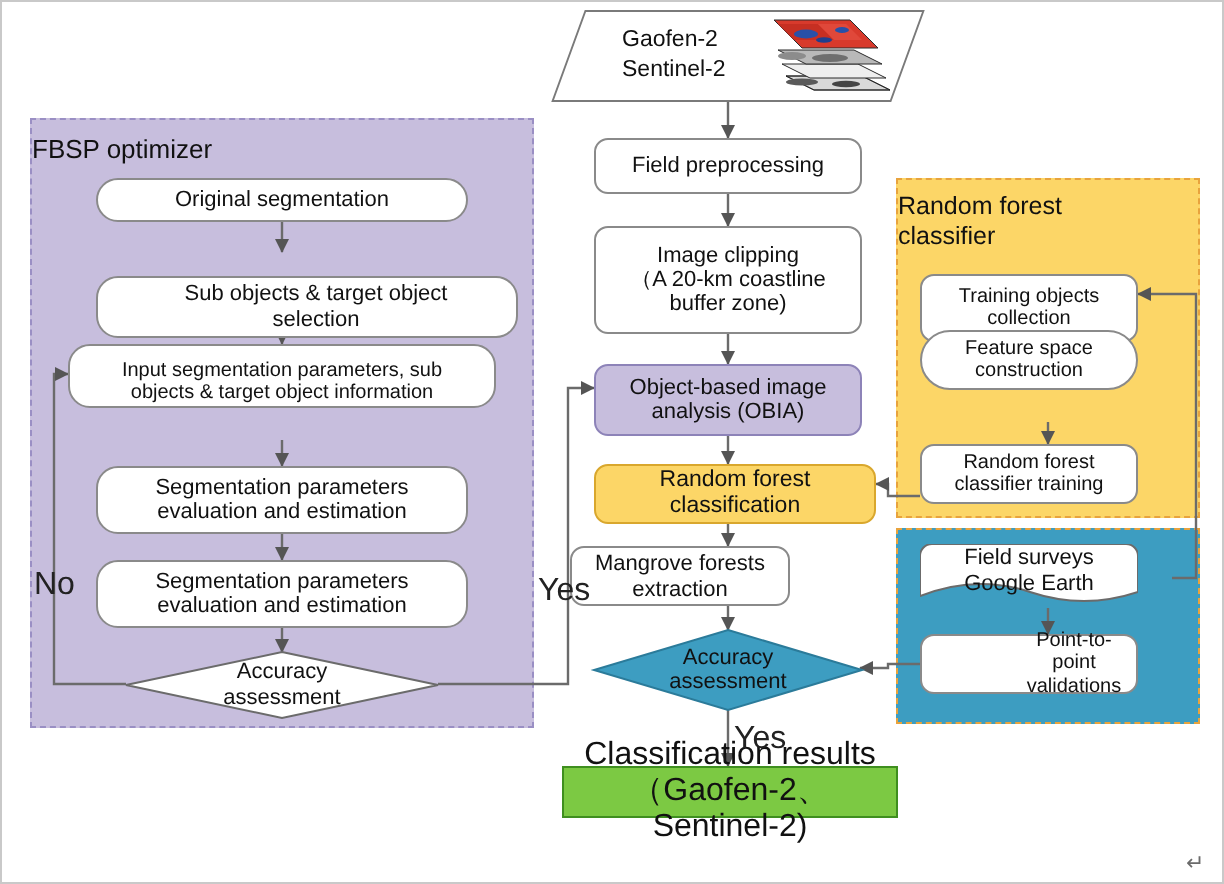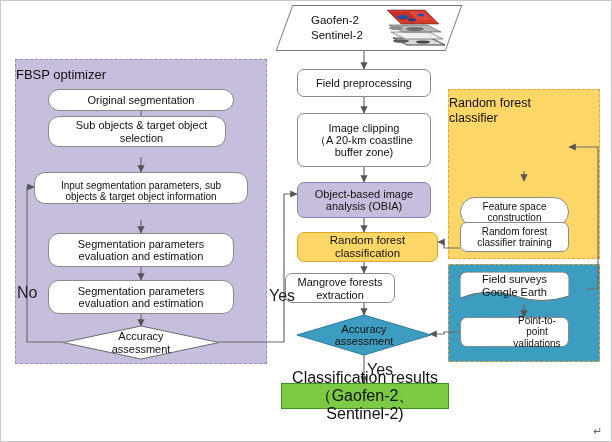--- a/index.html
+++ b/index.html
@@ -245,21 +245,21 @@
 
   <div class="node green" style="left:280px;top:382px;width:168px;height:26px;white-space:pre-line;font-size:16px;">
     <span>Classification results
 （Gaofen-2、Sentinel-2)</span>
   </div>
 
   <div class="node" style="left:47px;top:88px;width:186px;height:22px;border-radius:11px;">
     <span>Original segmentation</span>
   </div>
 
-  <div class="node" style="left:47px;top:115px;width:178px;height:31px;border-radius:11px;white-space:pre-line;padding-left:12px;">
+  <div class="node" style="left:47px;top:137px;width:211px;height:31px;border-radius:11px;white-space:pre-line;padding-left:12px;">
     <span>Sub objects &amp; target object
 selection</span>
   </div>
 
   <div class="node small" style="left:33px;top:171px;width:214px;height:32px;border-radius:11px;white-space:pre-line;align-items:flex-end;">
     <span>Input segmentation parameters, sub
 objects &amp; target object information</span>
   </div>
 
   <div class="node" style="left:47px;top:232px;width:186px;height:34px;border-radius:11px;white-space:pre-line;">
@@ -273,22 +273,26 @@
   </div>
 
   <div class="diamond" style="left:62px;top:325px;width:156px;height:33px;">
     <svg width="156" height="33" viewBox="0 0 156 33">
       <polygon points="78,0 156,16.5 78,33 0,16.5" fill="#ffffff" stroke="#6b6b6b" stroke-width="1"></polygon>
     </svg>
     <div class="dtext" style="white-space:pre-line;">Accuracy
 assessment</div>
   </div>
 
-
-  <div class="node small" style="left:459px;top:196px;width:109px;height:30px;white-space:pre-line;border-radius:15px;">
+  <div class="node small" style="left:459px;top:136px;width:109px;height:34px;white-space:pre-line;">
+    <span>Training objects
+collection</span>
+  </div>
+
+  <div class="node small" style="left:459px;top:164px;width:109px;height:30px;white-space:pre-line;border-radius:15px;">
     <span>Feature space
 construction</span>
   </div>
 
   <div class="node small" style="left:459px;top:221px;width:109px;height:30px;white-space:pre-line;">
     <span>Random forest
 classifier training</span>
   </div>
 
   <div class="docshape" style="left:459px;top:271px;width:109px;height:34px;">

